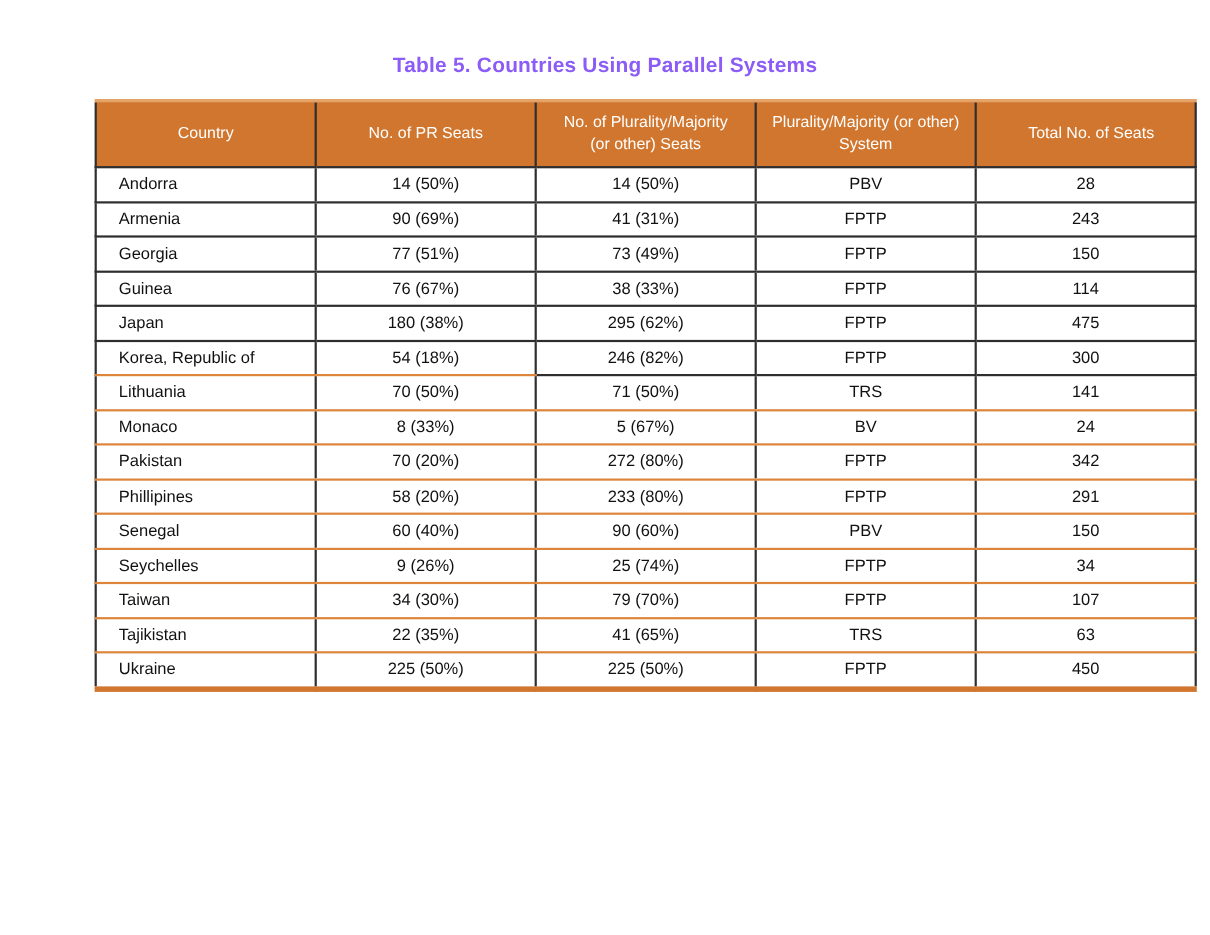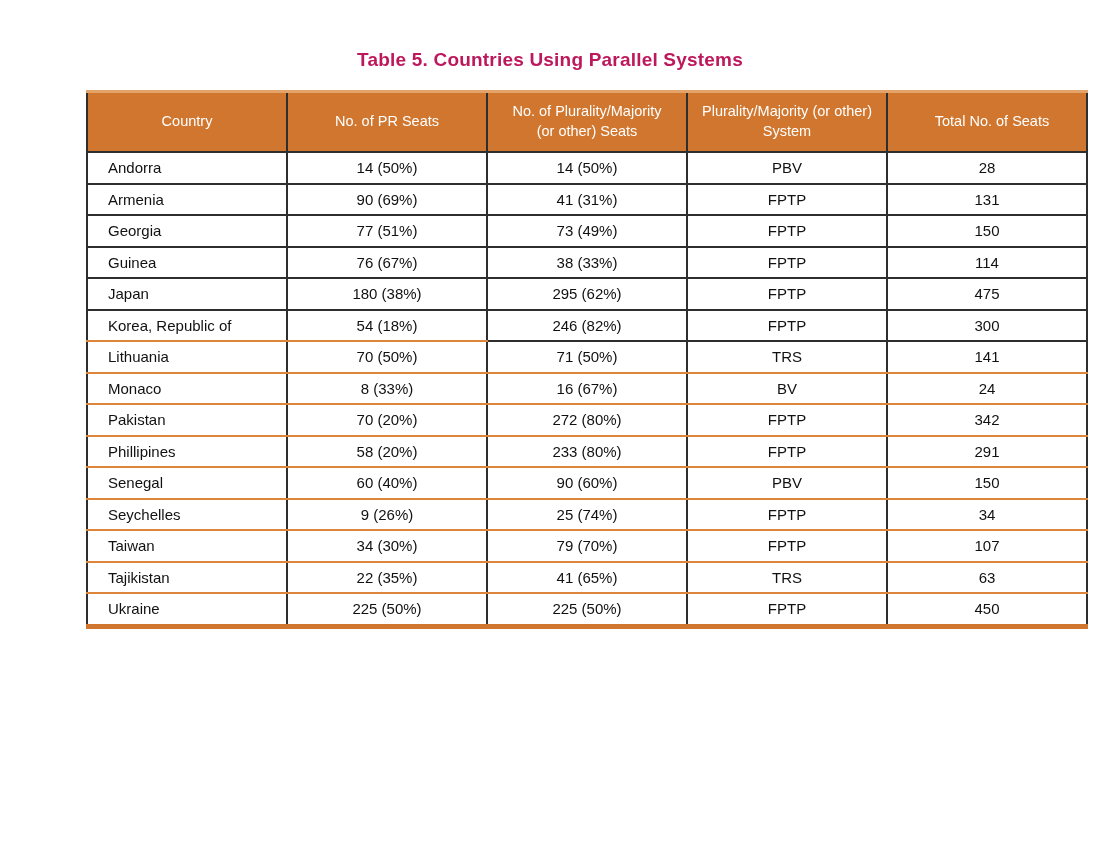--- a/index.html
+++ b/index.html
@@ -16,21 +16,21 @@
     overflow: hidden;
   }
   #title {
     position: absolute;
     top: 49px;
     left: 0;
     width: 100%;
     text-align: center;
     font-size: 19px;
     font-weight: 700;
-    color: #be185d;
+    color: #8b5cf6;
     letter-spacing: 0.2px;
   }
   #tbl-wrap {
     position: absolute;
     top: 90px;
     left: 50px;
     width: 1000px;
     margin-left: 36px;
   }
   table {
@@ -106,21 +106,21 @@
             <td class="div-dark">14 (50%)</td>
             <td class="div-dark">14 (50%)</td>
             <td class="div-dark">PBV</td>
             <td class="div-dark">28</td>
           </tr>
           <tr>
             <td class="div-dark left">Armenia</td>
             <td class="div-dark">90 (69%)</td>
             <td class="div-dark">41 (31%)</td>
             <td class="div-dark">FPTP</td>
-            <td class="div-dark">131</td>
+            <td class="div-dark">243</td>
           </tr>
           <tr>
             <td class="div-dark left">Georgia</td>
             <td class="div-dark">77 (51%)</td>
             <td class="div-dark">73 (49%)</td>
             <td class="div-dark">FPTP</td>
             <td class="div-dark">150</td>
           </tr>
           <tr>
             <td class="div-dark left">Guinea</td>
@@ -146,21 +146,21 @@
           <tr>
             <td class="div-orange left">Lithuania</td>
             <td class="div-orange">70 (50%)</td>
             <td class="div-orange">71 (50%)</td>
             <td class="div-orange">TRS</td>
             <td class="div-orange">141</td>
           </tr>
           <tr>
             <td class="div-orange left">Monaco</td>
             <td class="div-orange">8 (33%)</td>
-            <td class="div-orange">16 (67%)</td>
+            <td class="div-orange">5 (67%)</td>
             <td class="div-orange">BV</td>
             <td class="div-orange">24</td>
           </tr>
           <tr>
             <td class="div-orange left">Pakistan</td>
             <td class="div-orange">70 (20%)</td>
             <td class="div-orange">272 (80%)</td>
             <td class="div-orange">FPTP</td>
             <td class="div-orange">342</td>
           </tr>

